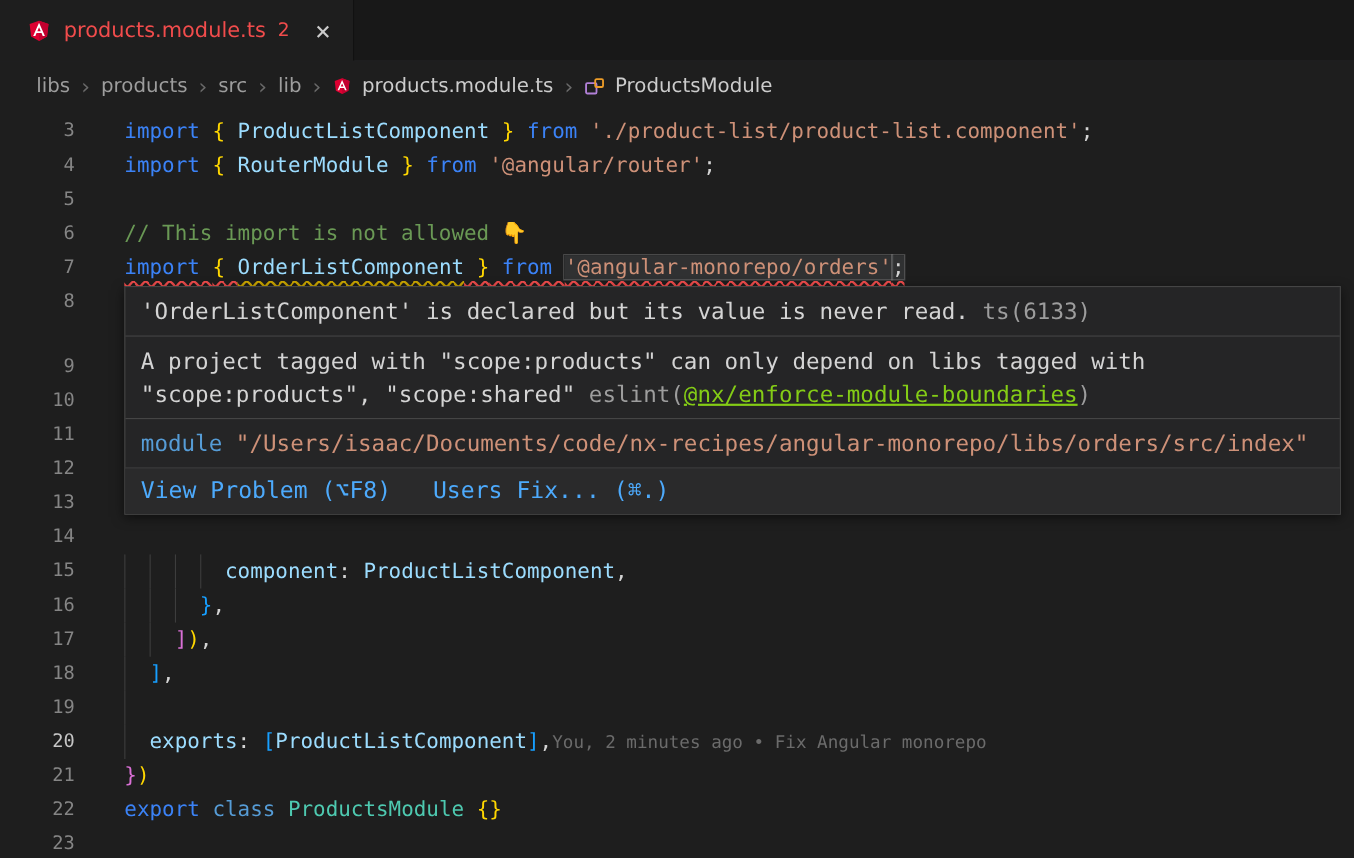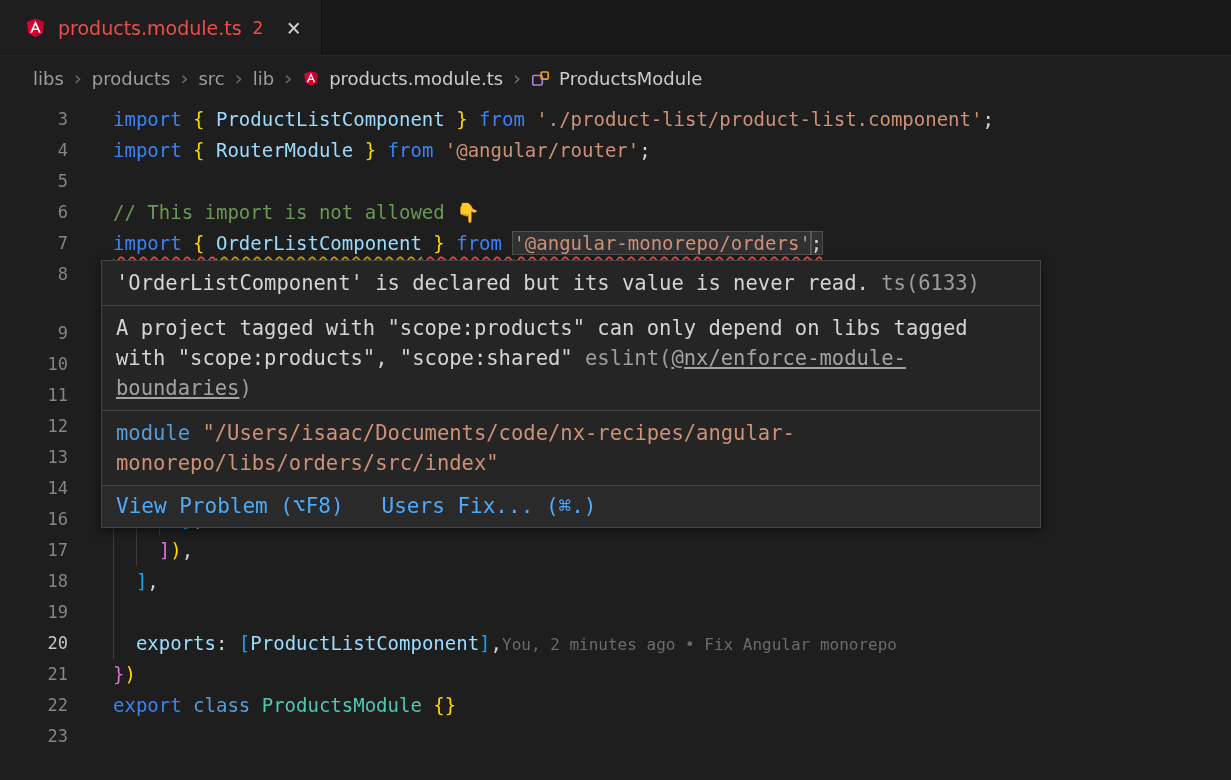--- a/index.html
+++ b/index.html
@@ -32,26 +32,26 @@
   .tk-var{color:#9cdcfe}
   .tk-cls{color:#4ec9b0}
   .tk-str{color:#ce9178}
   .tk-cmt{color:#6a9955}
   .tk-pun{color:#d4d4d4}
   .tk-br1{color:#ffd700}
   .tk-br2{color:#da70d6}
   .tk-br3{color:#179fff}
   .tk-fg{color:#d4d4d4}
   .tk-dim{color:#9d9d9d}
-  .tk-link{color:#a3a3a3;text-decoration:underline;cursor:pointer}
+  .tk-link{color:#84cc16;text-decoration:underline;cursor:pointer}
   .sq-err{text-decoration-line:underline;text-decoration-style:wavy;text-decoration-color:#f14c4c;text-decoration-thickness:1.5px;text-underline-offset:6px}
   .sq-warn{text-decoration-line:underline;text-decoration-style:wavy;text-decoration-color:#cca700;text-decoration-thickness:1.5px;text-underline-offset:6px}
   .hl{background:rgba(93,97,100,.30);box-shadow:0 0 0 1px rgba(140,140,140,.45)}
   
-  .hover{position:absolute;left:101px;top:260px;width:940px;background:#252526;border:1px solid #454545;
+  .hover{position:absolute;left:113px;top:260px;width:1106px;background:#252526;border:1px solid #454545;
     z-index:20;color:#cccccc;box-shadow:0 3px 10px rgba(0,0,0,.55)}
   .hover-row{padding:7px 14px;border-bottom:1px solid #454545;font-size:20.5px;line-height:30px;overflow-wrap:break-word}
   .hover-actions{padding:7px 14px;display:flex;gap:38px;font-size:21px;line-height:27px;background:#2a2a2b}
   .hover-action{color:#4daafc;cursor:pointer;white-space:nowrap}
 </style>
 </head>
 <body>
 
 <div class="tabstrip">
   <div class="tab">
@@ -141,20 +141,28 @@
       <span class="content"></span>
     </div>
     <div class="line">
       <span class="num">14</span>
       <span class="content"></span>
     </div>
     <div class="line">
       <span class="guide" style="left: 113px;"></span>
       <span class="guide" style="left: 135.88px;"></span>
       <span class="guide" style="left: 158.76px;"></span>
+      <span class="guide" style="left: 181.64px;"></span>
+      <span class="num">15</span>
+      <span class="content"><span class="tk-pun">        </span><span class="tk-var">component</span><span class="tk-pun">: </span><span class="tk-var">ProductListComponent</span><span class="tk-pun">,</span></span>
+    </div>
+    <div class="line">
+      <span class="guide" style="left: 113px;"></span>
+      <span class="guide" style="left: 135.88px;"></span>
+      <span class="guide" style="left: 158.76px;"></span>
       <span class="num">16</span>
       <span class="content"><span class="tk-pun">      </span><span class="tk-br3">}</span><span class="tk-pun">,</span></span>
     </div>
     <div class="line">
       <span class="guide" style="left: 113px;"></span>
       <span class="guide" style="left: 135.88px;"></span>
       <span class="num">17</span>
       <span class="content"><span class="tk-pun">    </span><span class="tk-br2">]</span><span class="tk-br1">)</span><span class="tk-pun">,</span></span>
     </div>
     <div class="line">

